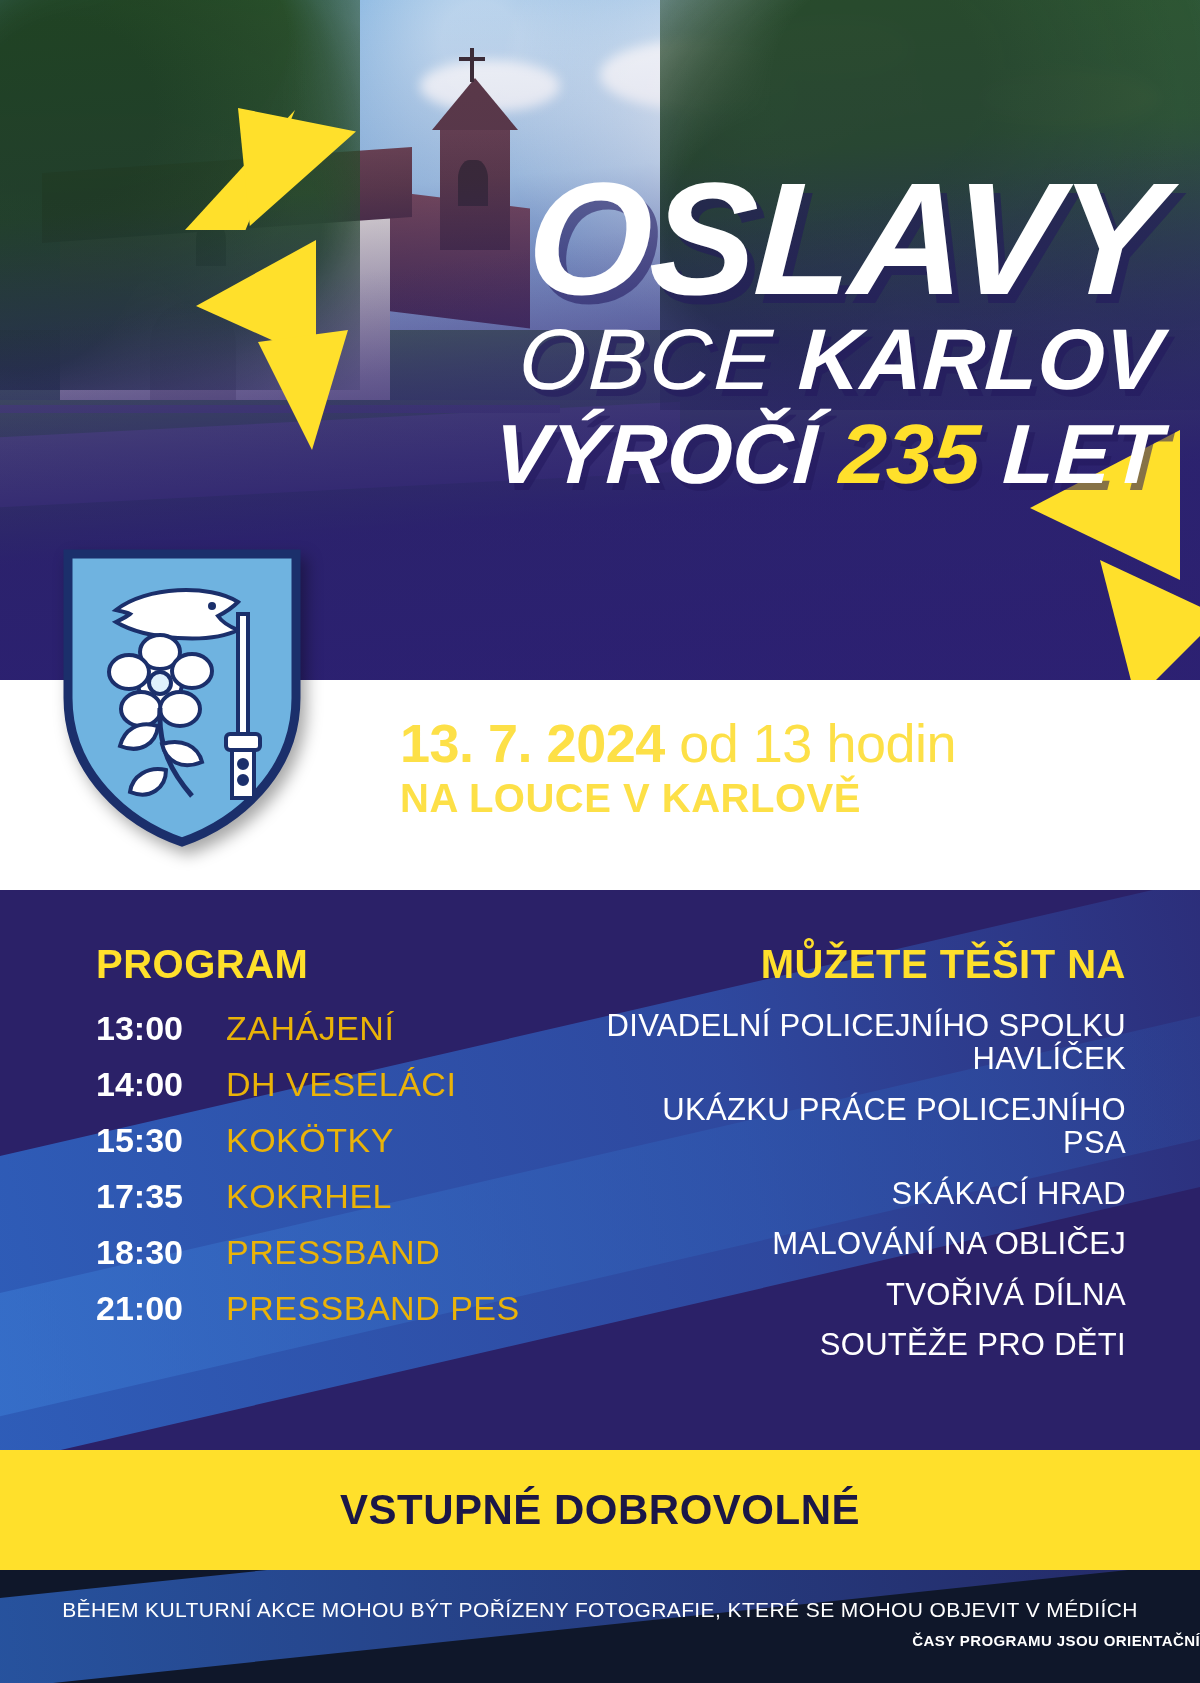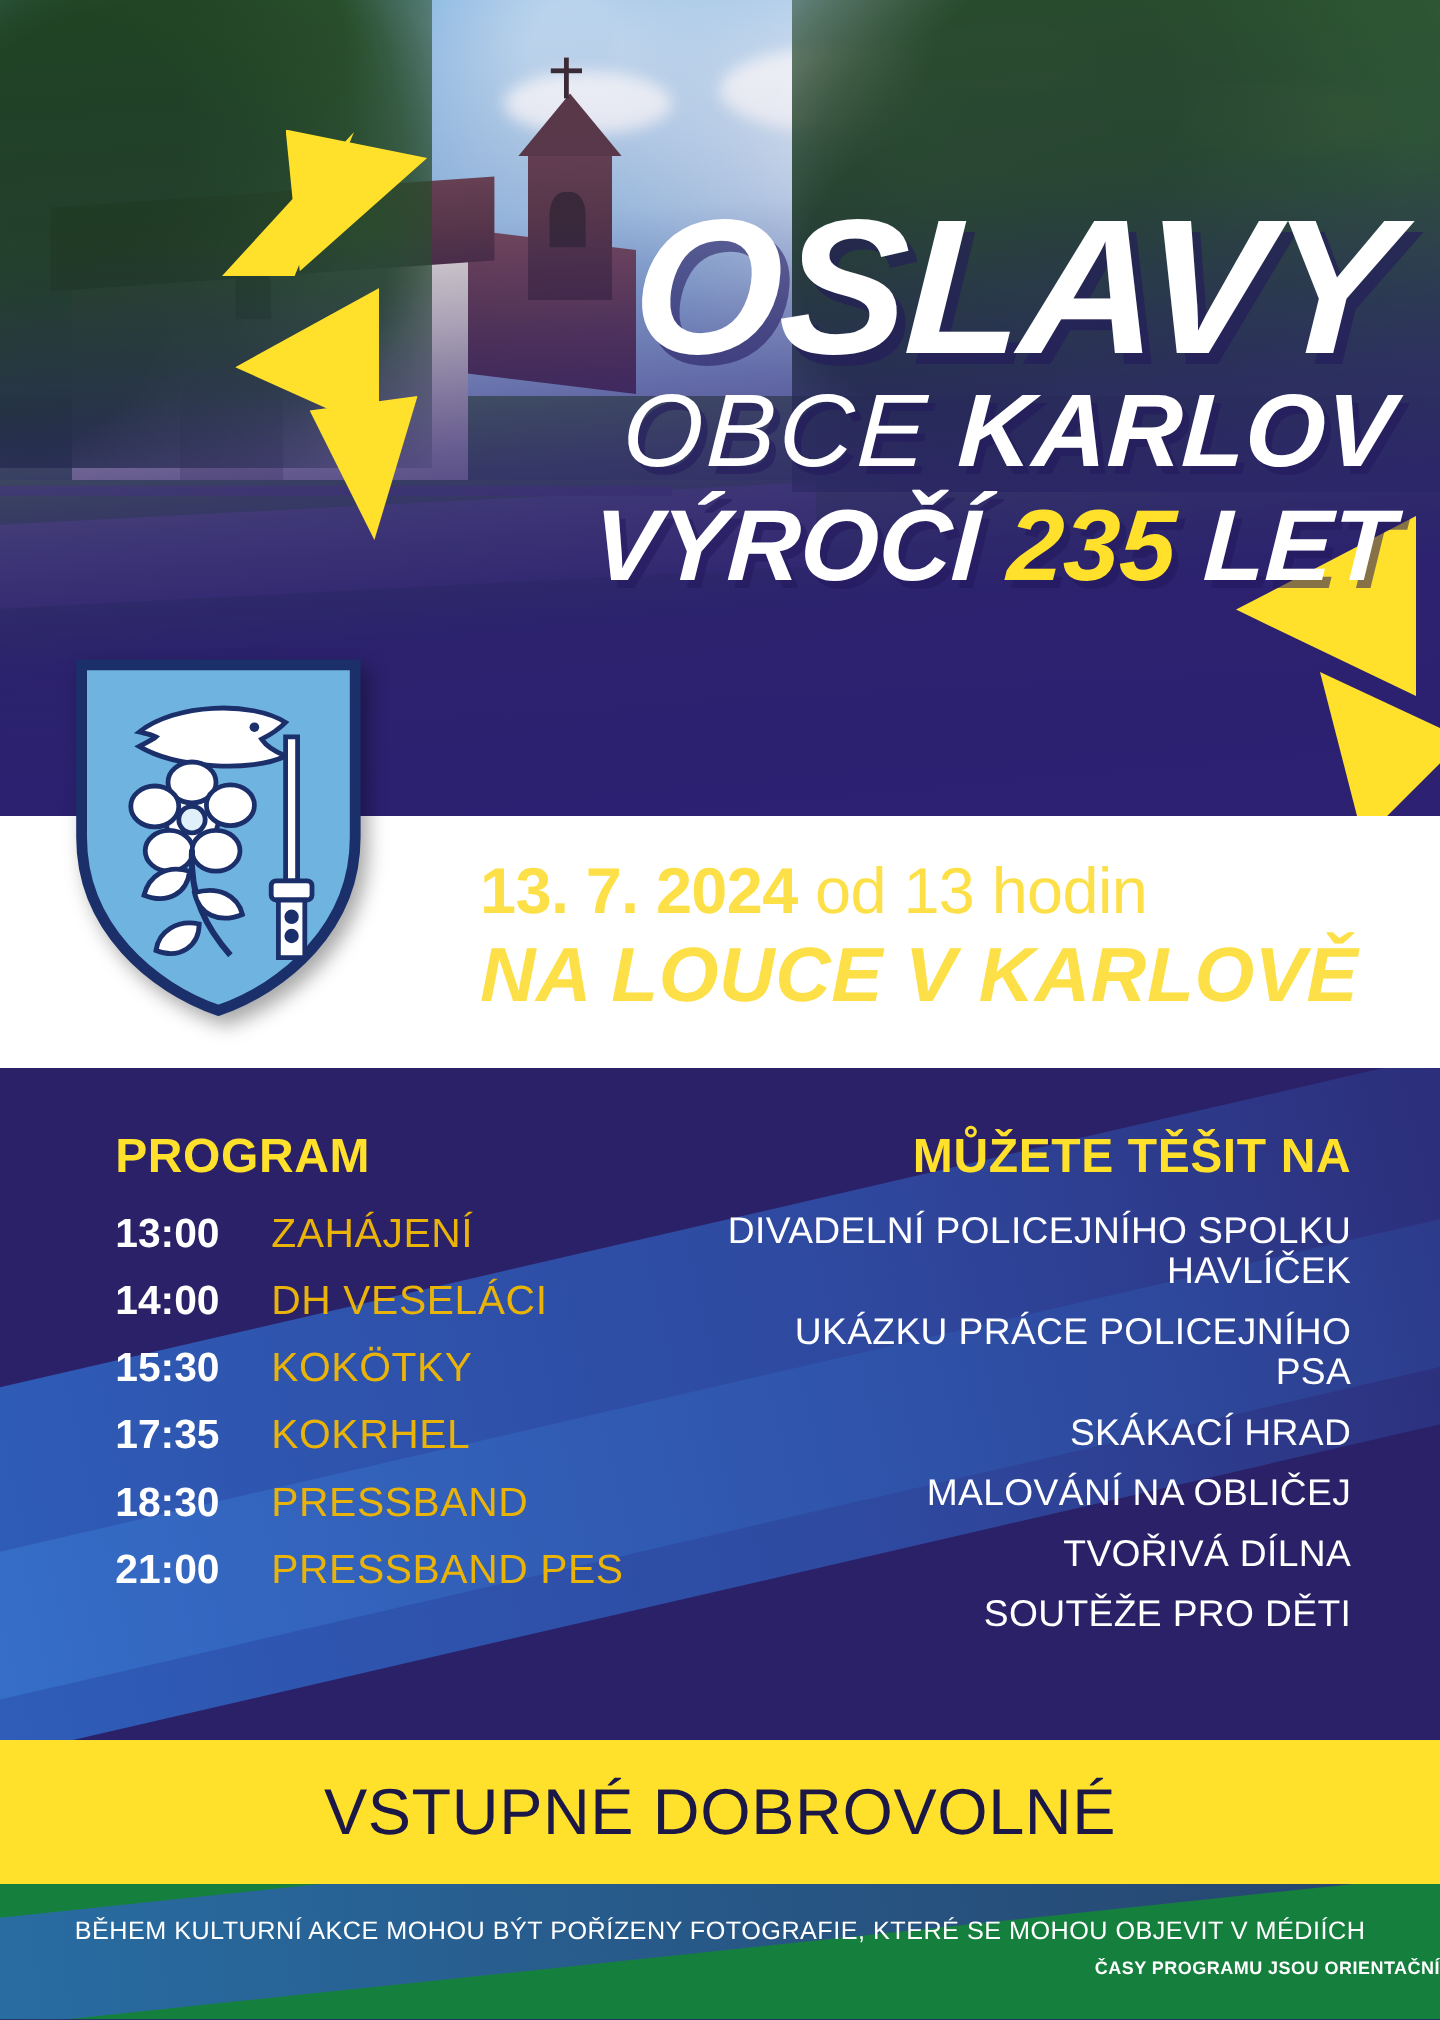--- a/index.html
+++ b/index.html
@@ -156,21 +156,21 @@
   .band-white {
     position: absolute; left: 0; top: 680px; width: 1200px; height: 210px;
     background: #ffffff;
   }
   .date-wrap {
     position: absolute; left: 400px; top: 712px; width: 760px;
     text-align: left; color: #fde047;
   }
   .date-line1 { font-size: 54px; line-height: 1.15; font-weight: 800; letter-spacing: -.5px;}
   .date-line1 .light { font-weight: 400; }
-  .date-line2 { font-size: 64px; line-height: 1.2; font-weight: 700; letter-spacing: .5px; font-style: italic; }
+  .date-line2 { font-size: 40px; line-height: 1.2; font-weight: 700; letter-spacing: .5px; }
 
   
   .crest {
     position: absolute; left: 62px; top: 548px; width: 240px; height: 300px;
     filter: drop-shadow(6px 8px 8px rgba(0,0,0,.35));
   }
 
   
   .band-main {
     position: absolute; left: 0; top: 890px; width: 1200px; height: 560px;
@@ -207,27 +207,27 @@
     color: #ffffff; font-size: 31px; font-weight: 400; line-height: 1.08;
     margin-bottom: 17px; letter-spacing: .3px;
   }
 
   
   .band-yellow {
     position: absolute; left: 0; top: 1450px; width: 1200px; height: 120px;
     background: #ffe02b; display: flex; align-items: center; justify-content: center;
   }
   .band-yellow .txt {
-    color: #1b1747; font-size: 54px; font-weight: 400; letter-spacing: .5px;
+    color: #1b1747; font-size: 42px; font-weight: 700; letter-spacing: .5px;
   }
 
   
   .footer {
     position: absolute; left: 0; top: 1570px; width: 1200px; height: 113px;
-    background: #15803d; overflow: hidden;
+    background: #0f172a; overflow: hidden;
   }
   .footer .fswoosh {
     position: absolute; left: -200px; top: -40px; width: 1700px; height: 90px;
     background: linear-gradient(90deg,#2f6fd0,#2b2168);
     transform: rotate(-6deg); opacity: .75;
   }
   .footer .f1 {
     position: absolute; left: 0; right: 0; top: 28px; text-align: center;
     color: #fff; font-size: 21px; letter-spacing: .4px;
   }

